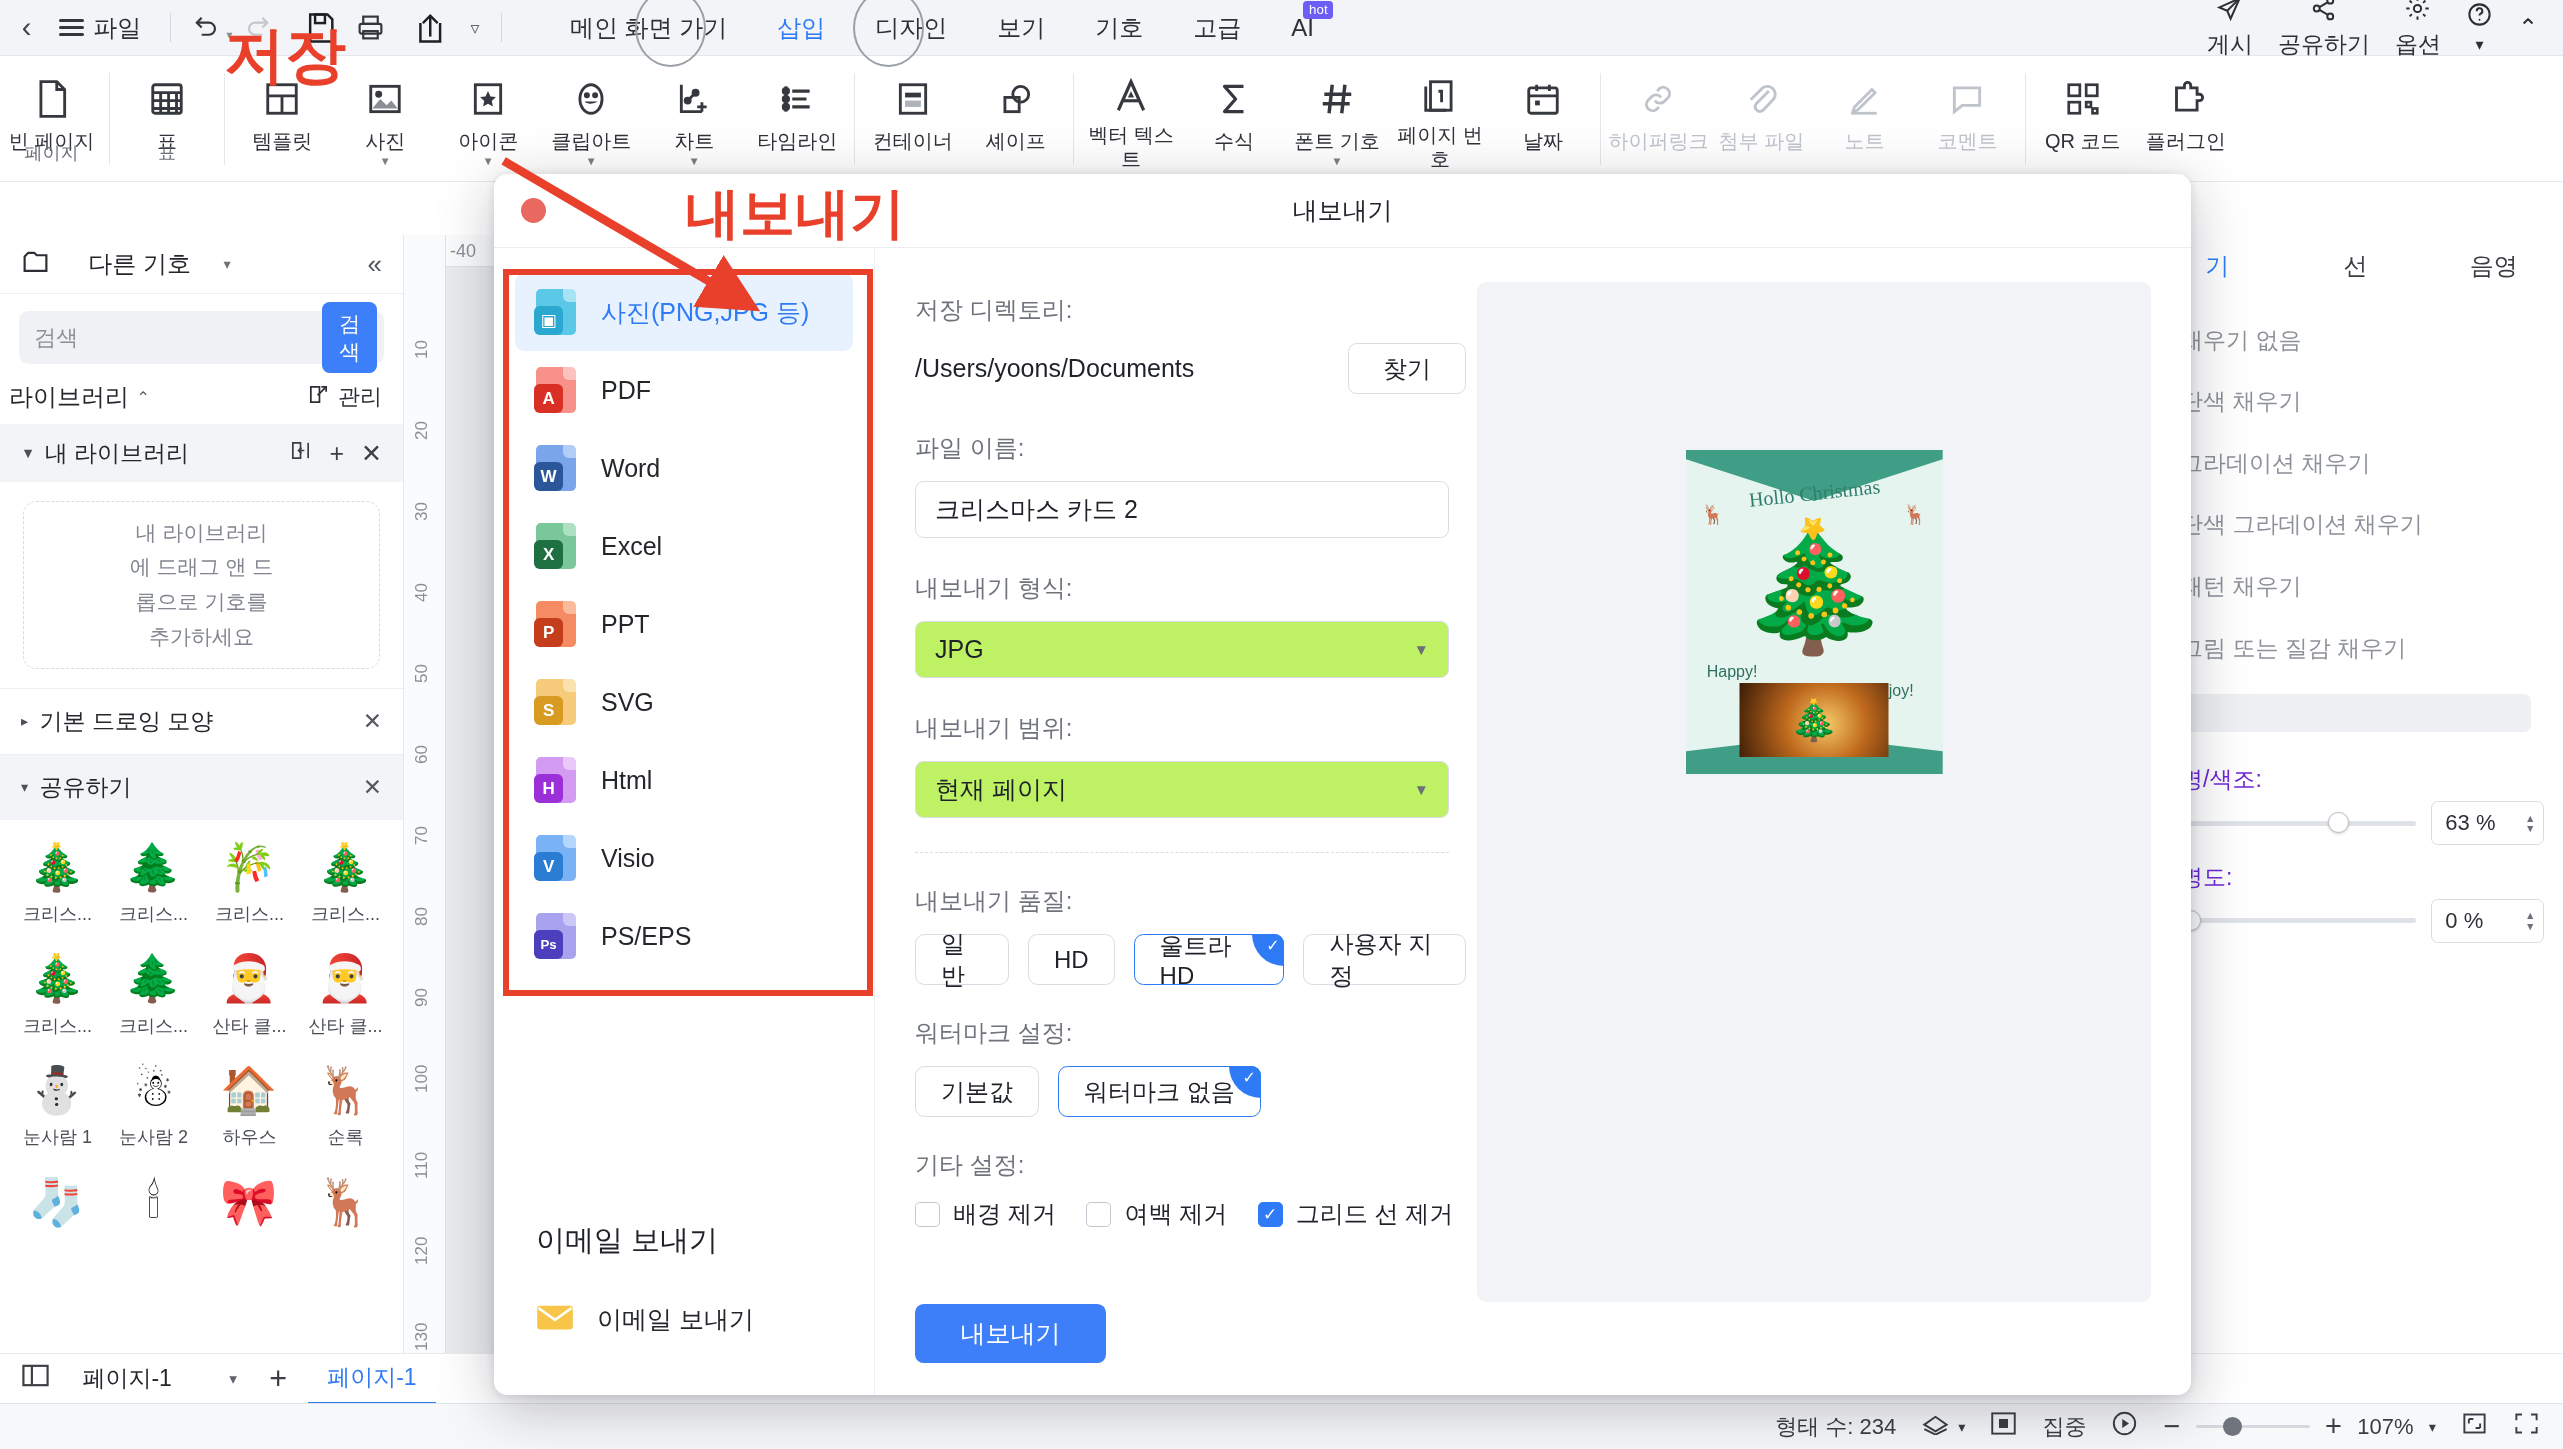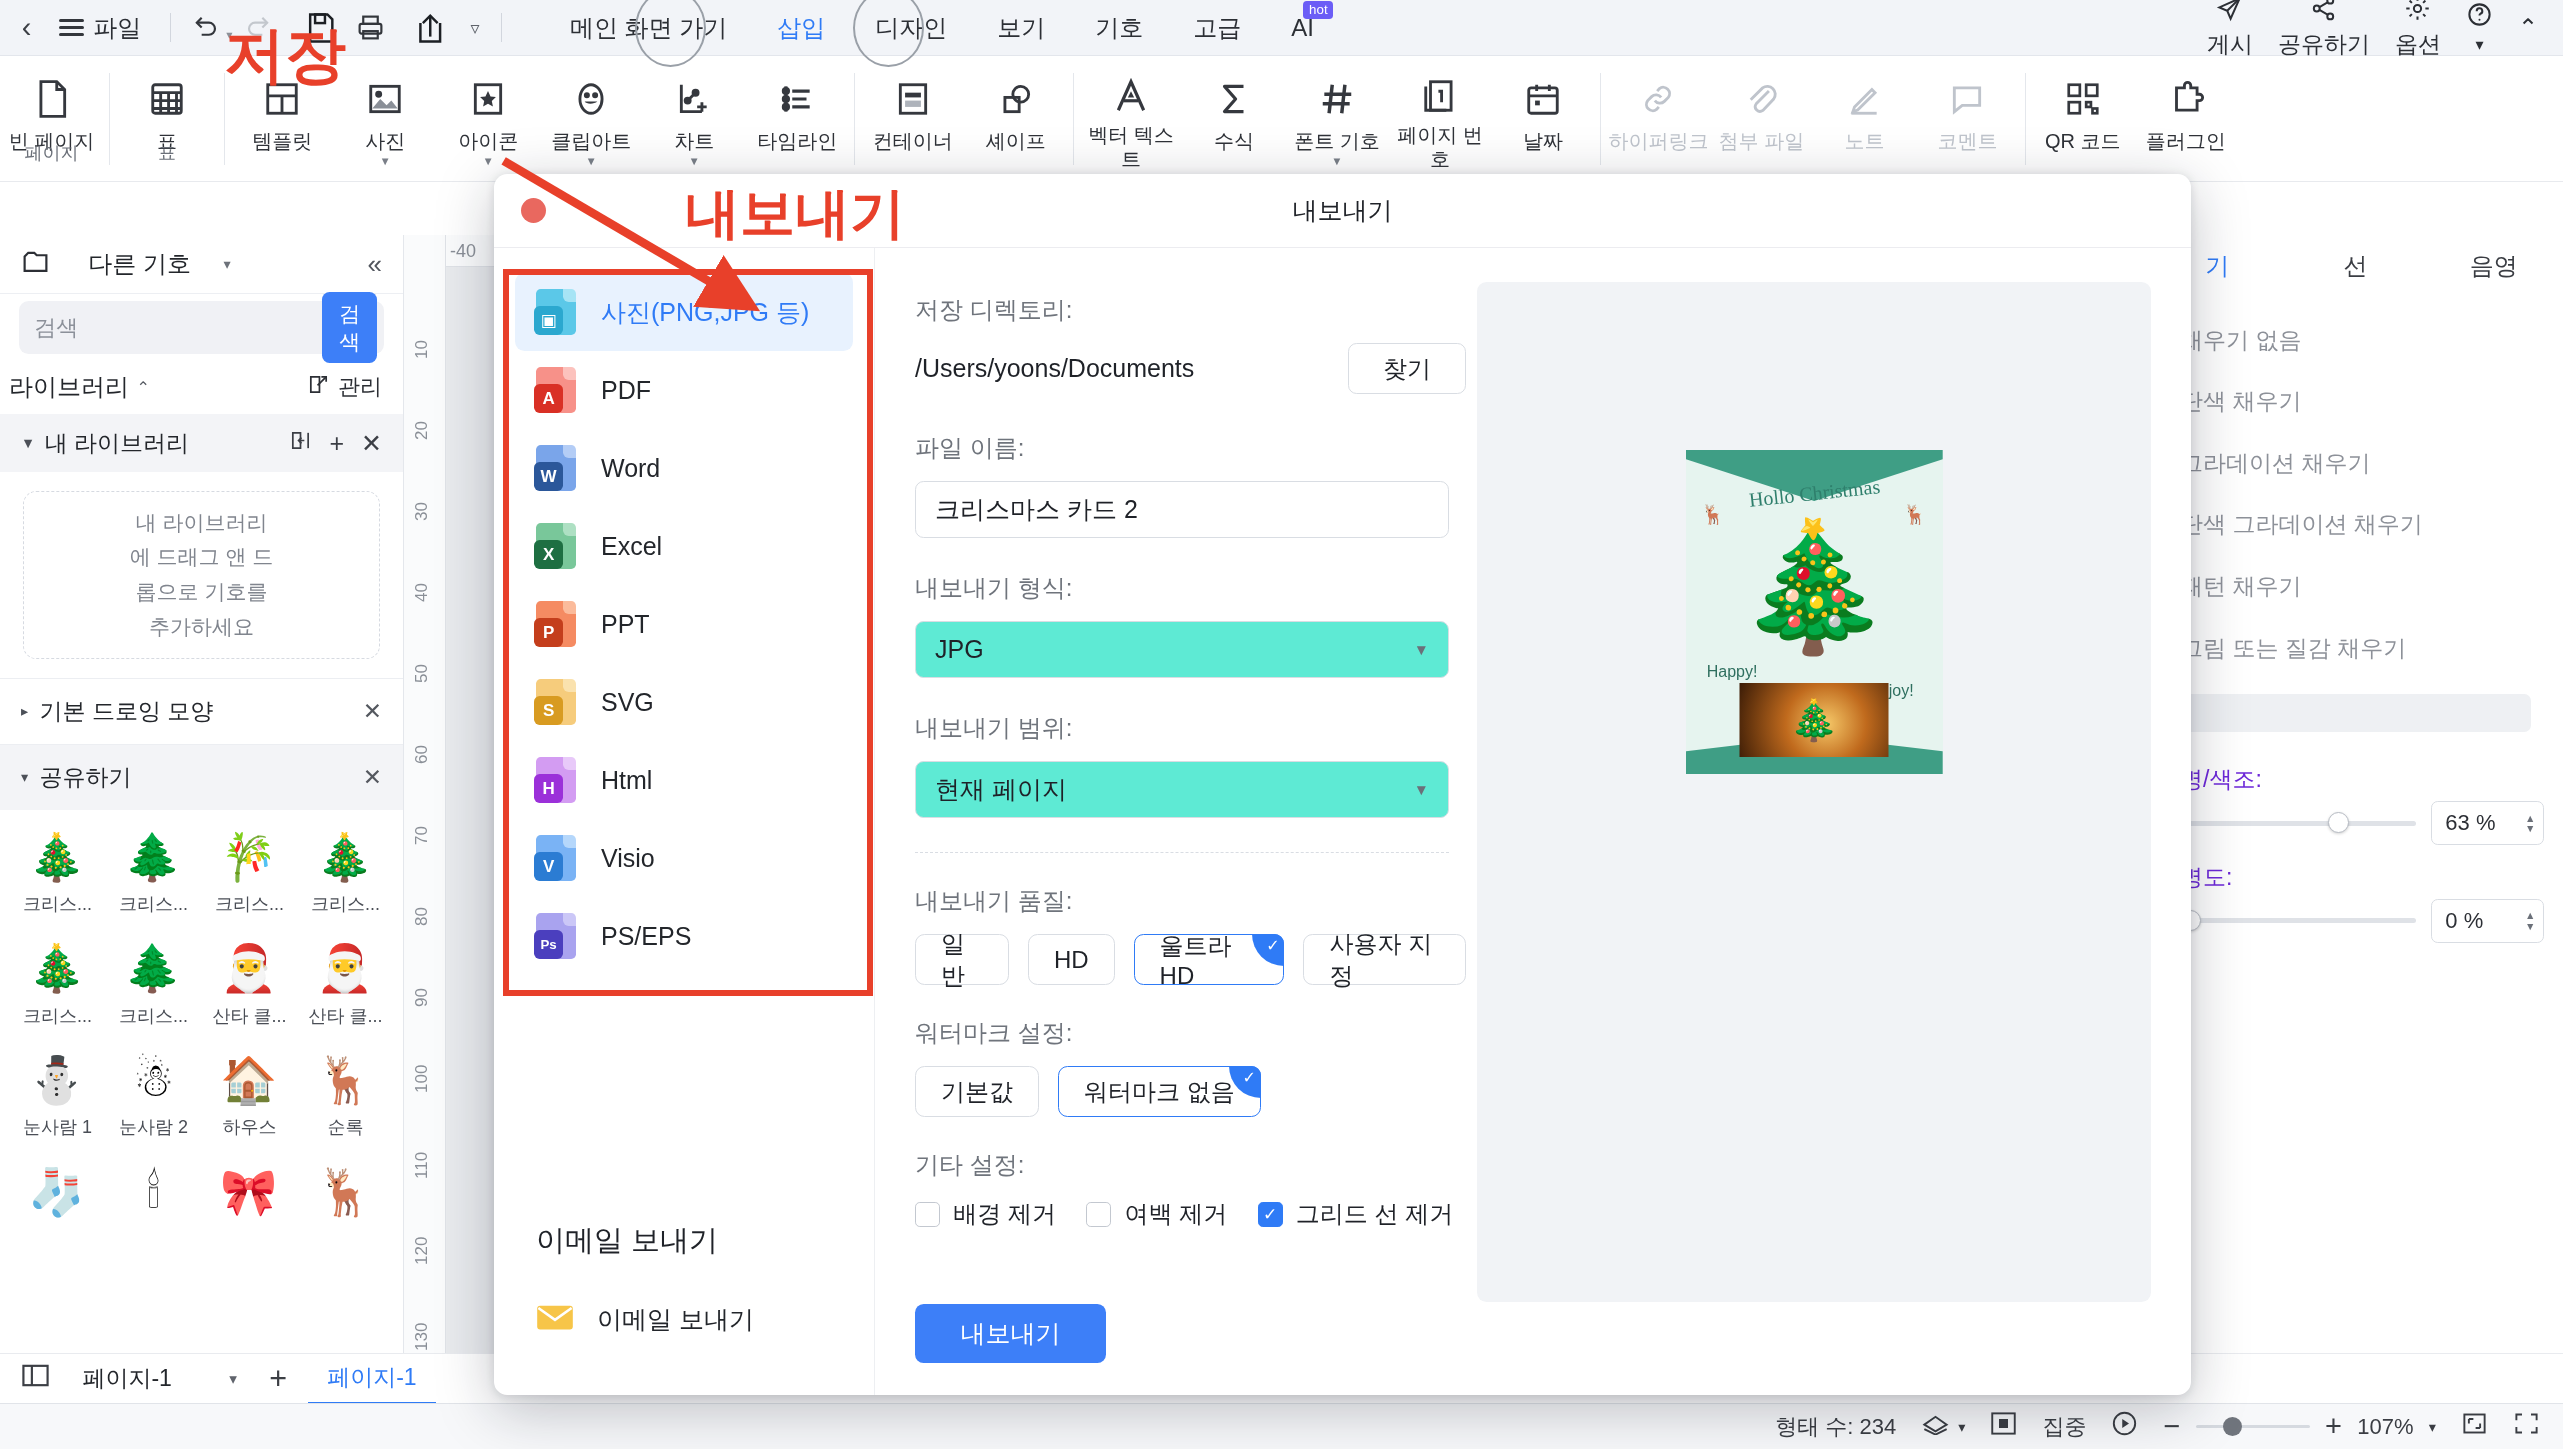--- a/index.html
+++ b/index.html
@@ -63,21 +63,21 @@
   .rgrp-wrap { position: relative; display: flex; }
 
   
   .lsb { position: absolute; top: 235px; left: 0; width: 404px; height: 1169px;
     background: #ffffff; border-right: 1px solid #e4e7ec; }
   .lsb-head { height: 59px; display: flex; align-items: center; padding: 0 21px;
     border-bottom: 1px solid #edeff3; gap: 25px; }
   .lsb-title { font-size: 24px; color: #23262b; margin-left: 13.3px; }
   .lsb-caret { font-size: 14.3px; color: #6d727a; margin-left: 7.6px; }
   .lsb-collapse { margin-left: auto; font-size: 26px; color: #51555d; }
-  .lsb-search { margin: 7px 19px 0 19px; height: 53px; background: #f0f1f5; border-radius: 9.5px;
+  .lsb-search { margin: 17px 19px 0 19px; height: 53px; background: #f0f1f5; border-radius: 9.5px;
     display: flex; align-items: center; padding: 0 7.6px 0 15.3px; }
   .lsb-search input { flex: 1; border: 0; background: transparent; outline: none;
     font-size: 22px; color: #2b2e34; font-family: inherit; }
   .lsb-search input::placeholder { color: #8b9099; }
   .srch-btn { background: #3d7ff8; color: #fff; font-size: 21px; border-radius: 7.6px;
     padding: 7.6px 17px; border: 0; font-family: inherit; }
   .lib-row { display: flex; align-items: center; padding: 17px 21px 0 9px; text-align: center; }
   .lib-title { font-size: 24px; color: #23262b; }
   .lib-up { font-size: 16px; color: #555a62; margin-left: 7.6px; }
   .lib-manage { margin-left: auto; font-size: 22px; color: #2c2f35; display: flex; align-items: center; gap: 7.6px; }
@@ -178,21 +178,21 @@
   .form-col { width: 591px; padding: 46px 0 0 40px; }
   .f-lb { font-size: 24px; color: #6f747c; margin-bottom: 17px; }
   .dir-row { display: flex; align-items: center; margin-bottom: 38px; }
   .dir-val { font-size: 25px; color: #1f2228; flex: 1; }
   .btn-find { border: 1px solid #d9dde3; background: #fff; border-radius: 8.6px; height: 51px;
     padding: 0 34px; font-size: 24px; color: #1f2228; font-family: inherit; }
   .f-input { width: 534px; height: 57px; border: 1px solid #d9dde3; border-radius: 8.6px;
     background: #fff; display: flex; align-items: center; padding: 0 19px;
     font-size: 25px; color: #1f2228; margin-bottom: 34px; }
   .f-select { width: 534px; height: 57px; border: 1px solid #d9dde3; border-radius: 8.6px;
-    background: #5eead4; display: flex; align-items: center; padding: 0 19px;
+    background: #bef264; display: flex; align-items: center; padding: 0 19px;
     font-size: 25px; color: #1f2228; margin-bottom: 34px; }
   .f-select .car { margin-left: auto; font-size: 15.3px; color: #6b7079; }
   .f-dash { width: 534px; border-top: 1px dashed #d9dde3; margin: 17px 0 32px 0; }
   .chip-row { display: flex; gap: 19px; margin-bottom: 32px; }
   .chip { height: 51px; border: 1px solid #d9dde3; border-radius: 9.5px; background: #fff;
     display: flex; align-items: center; justify-content: center; padding: 0 25px;
     font-size: 24px; color: #1f2228; position: relative; }
   .chip.on { border-color: #2f7bf6; color: #1f2228; }
   .chip.on::after {
     content: ''; position: absolute; right: -1px; top: -1px; width: 32px; height: 32px;

